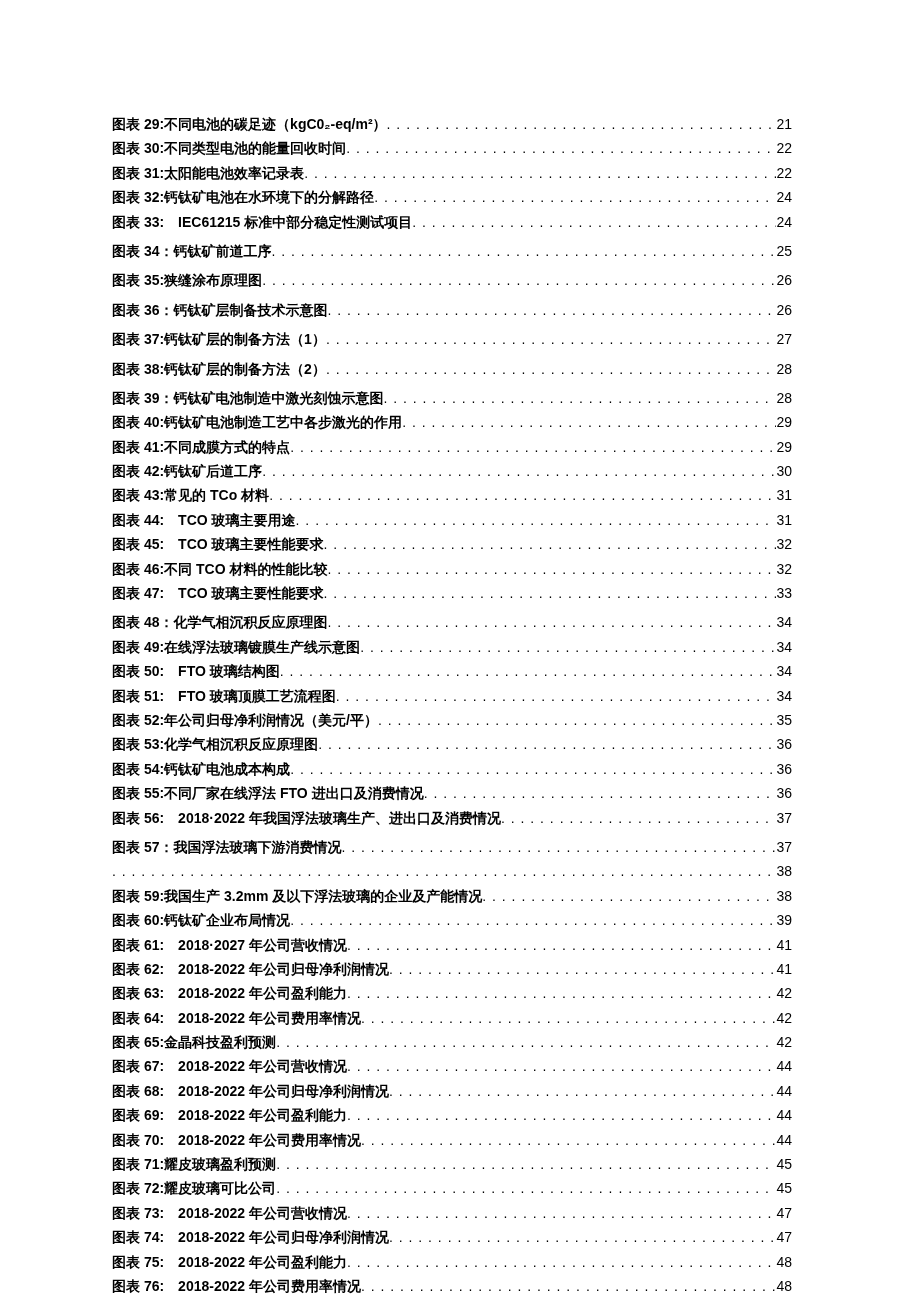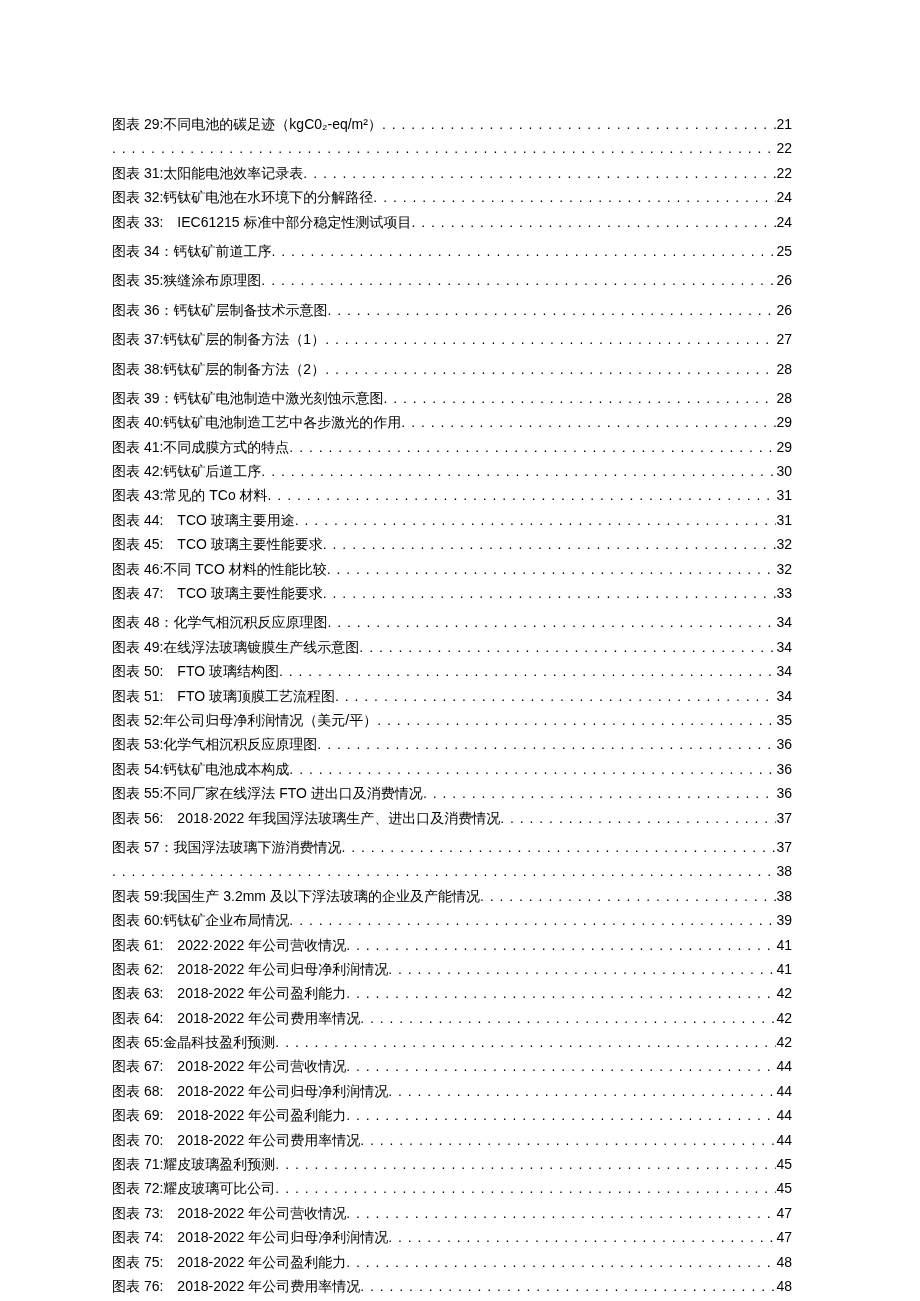--- a/index.html
+++ b/index.html
@@ -18,20 +18,21 @@
   }
   .toc-line {
     display: flex;
     align-items: baseline;
     white-space: nowrap;
     line-height: 1.6;
     margin-bottom: 2px;
   }
   .toc-label {
     flex: 0 0 auto;
+    font-weight: bold;
   }
   .toc-dots {
     flex: 1 1 auto;
     overflow: hidden;
     letter-spacing: 1px;
     color: #000;
   }
   .toc-dots::after {
     content: ". . . . . . . . . . . . . . . . . . . . . . . . . . . . . . . . . . . . . . . . . . . . . . . . . . . . . . . . . . . . . . . . . . . . . . . . . . . . . . . . . . . . . . . . . . . . . . . . . . . . . . . . . . . . . . . . . . . . . . . . . . . . . . . . . . . . . . . . . . . . . . . . . . . . . . . . . . . . . . . . . . . . . . . . . . . . . . . . . . . . . . . . . . . . . . . . . . . . . . . . . . . . . . . . . . . . . . . . . . . . . . . . . . . . . . . . . . . . . . . . . . . . . . . . . . . . . . . . . . . . . . . . .";
   }
@@ -46,20 +47,21 @@
 <body>
 
 <div class="page">
   <div id="toc-container">
       <div class="toc-line">
         <span class="toc-label">图表 29:不同电池的碳足迹（kgC0₂-eq/m²） </span>
         <span class="toc-dots"></span>
         <span class="toc-page"> 21</span>
       </div>
       <div class="toc-line">
+        <span class="toc-label">图表 30:不同类型电池的能量回收时间 </span>
         <span class="toc-dots"></span>
         <span class="toc-page"> 22</span>
       </div>
       <div class="toc-line">
         <span class="toc-label">图表 31:太阳能电池效率记录表 </span>
         <span class="toc-dots"></span>
         <span class="toc-page"> 22</span>
       </div>
       <div class="toc-line">
         <span class="toc-label">图表 32:钙钛矿电池在水环境下的分解路径 </span>
@@ -207,21 +209,21 @@
         <span class="toc-label">图表 59:我国生产 3.2mm 及以下浮法玻璃的企业及产能情况 </span>
         <span class="toc-dots"></span>
         <span class="toc-page"> 38</span>
       </div>
       <div class="toc-line">
         <span class="toc-label">图表 60:钙钛矿企业布局情况 </span>
         <span class="toc-dots"></span>
         <span class="toc-page"> 39</span>
       </div>
       <div class="toc-line">
-        <span class="toc-label">图表 61:　2022·2022 年公司营收情况 </span>
+        <span class="toc-label">图表 61:　2018·2027 年公司营收情况 </span>
         <span class="toc-dots"></span>
         <span class="toc-page"> 41</span>
       </div>
       <div class="toc-line">
         <span class="toc-label">图表 62:　2018-2022 年公司归母净利润情况 </span>
         <span class="toc-dots"></span>
         <span class="toc-page"> 41</span>
       </div>
       <div class="toc-line">
         <span class="toc-label">图表 63:　2018-2022 年公司盈利能力 </span>

